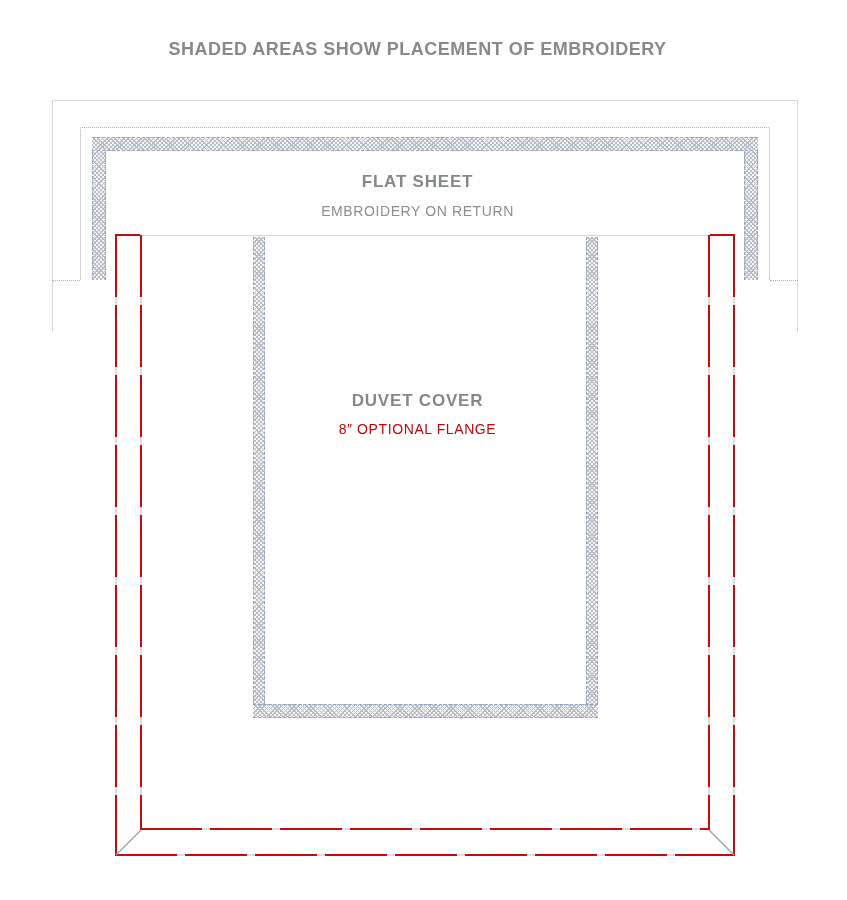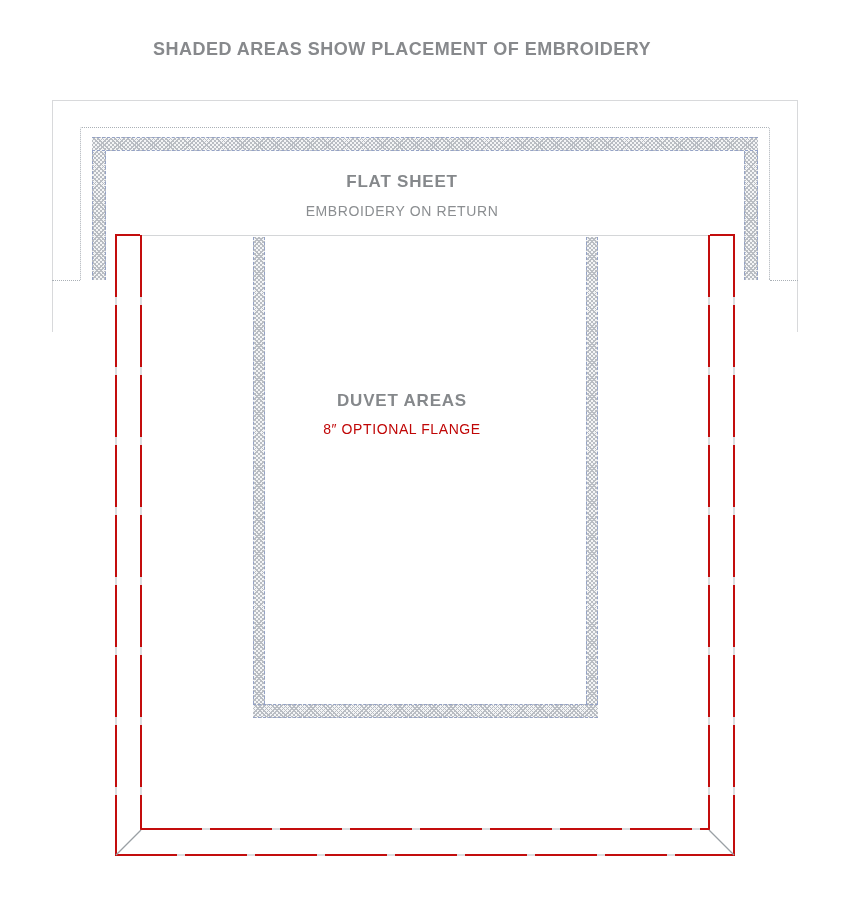--- a/index.html
+++ b/index.html
@@ -2,20 +2,21 @@
 <html><head>
 <meta charset="utf-8">
 <style>
   html,body{margin:0;padding:0;background:#ffffff;}
   .canvas{
     position:relative;
     width:804px;height:900px;
     background:#ffffff;
     font-family:"Liberation Sans", sans-serif;
     overflow:hidden;
+    padding-left:31px;
   }
   .abs{position:absolute;box-sizing:border-box;}
 
   
   .txt{left:0;right:0;text-align:center;color:#87898c;}
   .title{top:39px;font-size:18px;font-weight:bold;letter-spacing:.5px;}
   .h-label{font-size:17px;font-weight:bold;letter-spacing:.8px;color:#85888b;}
   .sub-label{font-size:14px;letter-spacing:.6px;color:#8b8e91;}
   .sheet-label{top:172px;}
   .sheet-sublabel{top:203px;}
@@ -114,16 +115,16 @@
 
   <svg class="abs miters" viewBox="0 0 847 900" xmlns="http://www.w3.org/2000/svg">
     <line x1="116" y1="855" x2="141" y2="830" stroke="#9aa0a5" stroke-width="1.2"></line>
     <line x1="734" y1="855" x2="709" y2="830" stroke="#9aa0a5" stroke-width="1.2"></line>
   </svg>
 
   <div class="abs hatch band-v duvet-band-left"></div>
   <div class="abs hatch band-v duvet-band-right"></div>
   <div class="abs hatch band-h duvet-band-bottom"></div>
 
-  <div class="abs txt h-label duvet-label">DUVET AREAS</div>
+  <div class="abs txt h-label duvet-label">DUVET COVER</div>
   <div class="abs txt sub-label duvet-sublabel">8″ OPTIONAL FLANGE</div>
 
 </div>
 
 </body></html>

